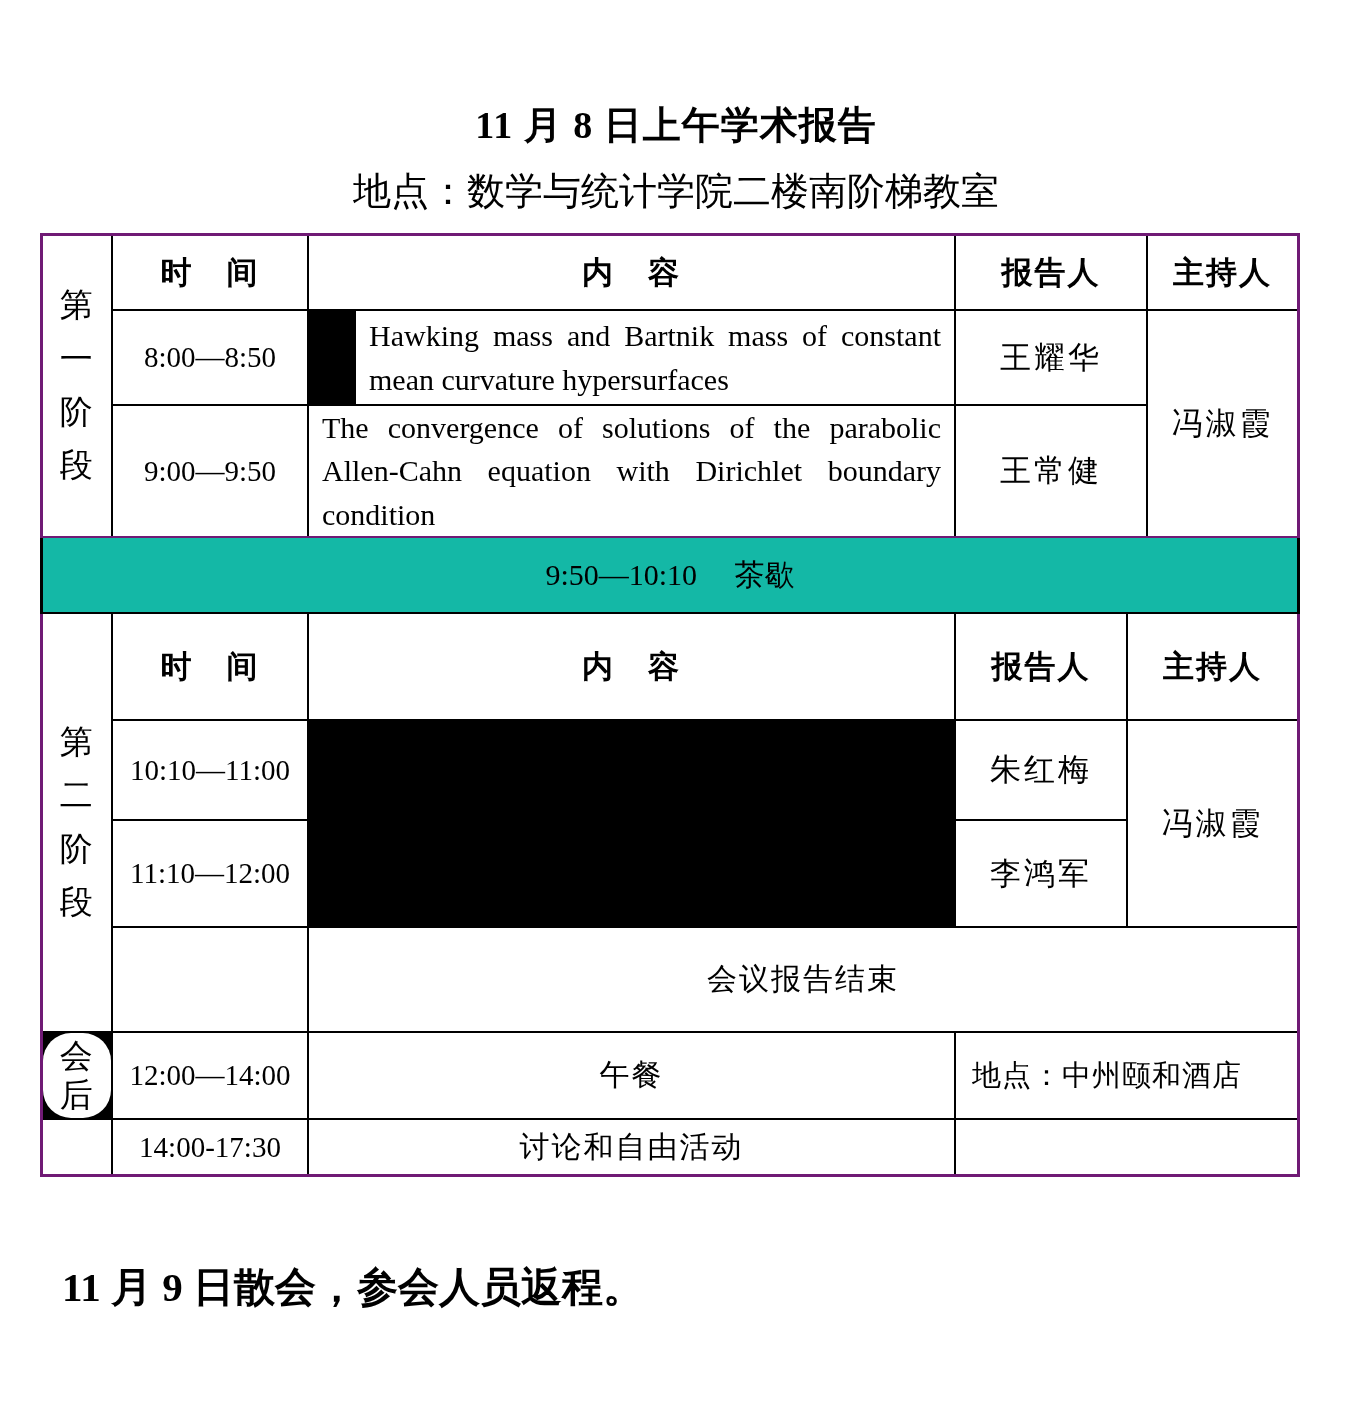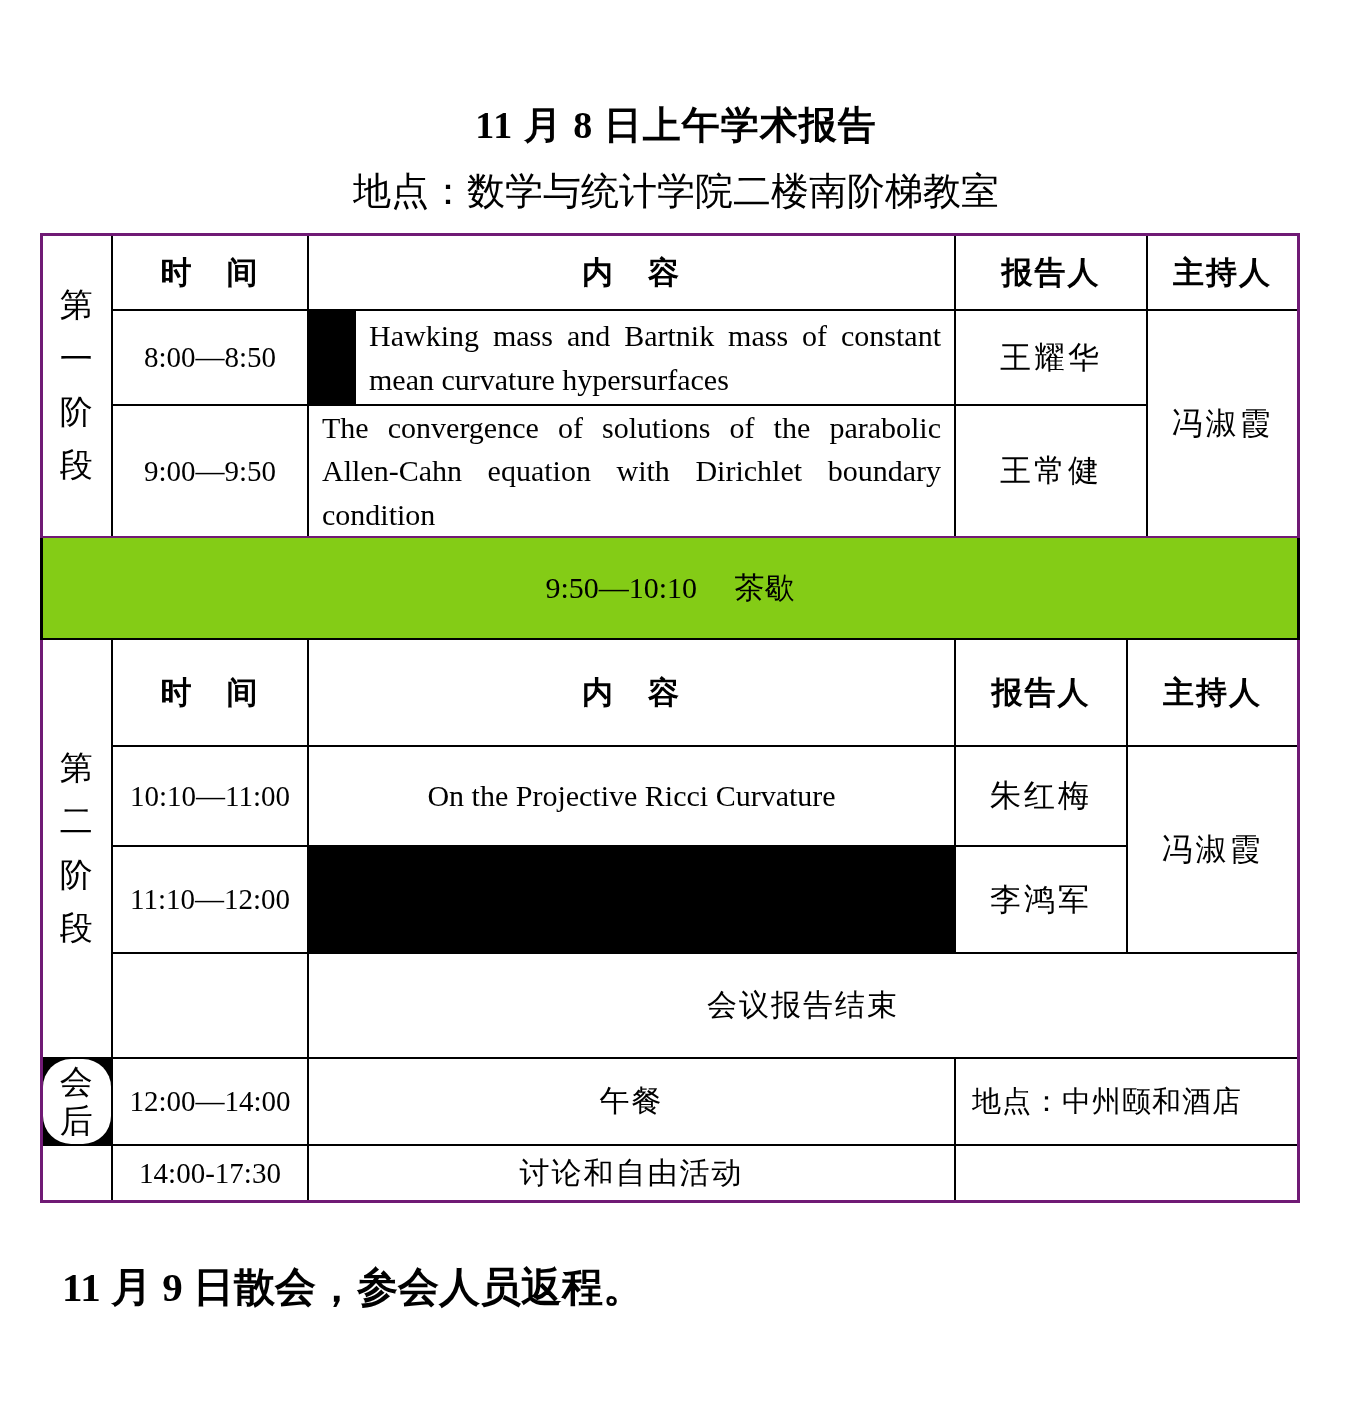--- a/index.html
+++ b/index.html
@@ -48,22 +48,22 @@
   .grid-a {
     grid-template-columns: 68px 194px 645px 190px 1fr;
     grid-template-rows: 73px 93px 130px;
     border-bottom-width: 2px;
   }
   .tea-row {
     box-sizing: border-box;
     border: 3px solid #000000;
     border-top: 0;
     border-bottom-width: 2px;
-    height: 102px;
-    background: #84cc16;
+    height: 76px;
+    background: #14b8a6;
     display: flex;
     align-items: center;
     justify-content: center;
     font-size: 30px;
   }
   .grid-b {
     grid-template-columns: 68px 194px 645px 170px 1fr;
     grid-template-rows: 105px 98px 105px 103px 85px 54px;
     border-top: 0;
   }
@@ -190,21 +190,20 @@
   <div class="grid grid-b">
     <div class="c vertical-label cjk b-phase">
         <span>第二阶段</span>
       </div>
     <div class="c hdr b-h-time">时　间</div>
     <div class="c hdr b-h-cont">内　容</div>
     <div class="c hdr b-h-spk">报告人</div>
     <div class="c hdr b-h-chair">主持人</div>
 
     <div class="c time b-r1-time">10:10—11:00</div>
-    <div class="c content-center b-r1-cont">On the Projective Ricci Curvature</div>
     <div class="c name b-r1-spk">朱红梅</div>
     <div class="c name b-chair">冯淑霞</div>
 
     <div class="c time b-r2-time">11:10—12:00</div>
     <div class="c name b-r2-spk">李鸿军</div>
 
     <div class="c b-end-time"></div>
     <div class="c cjk b-end">会议报告结束</div>
 
     <div class="c vertical-label tight cjk b-after">

